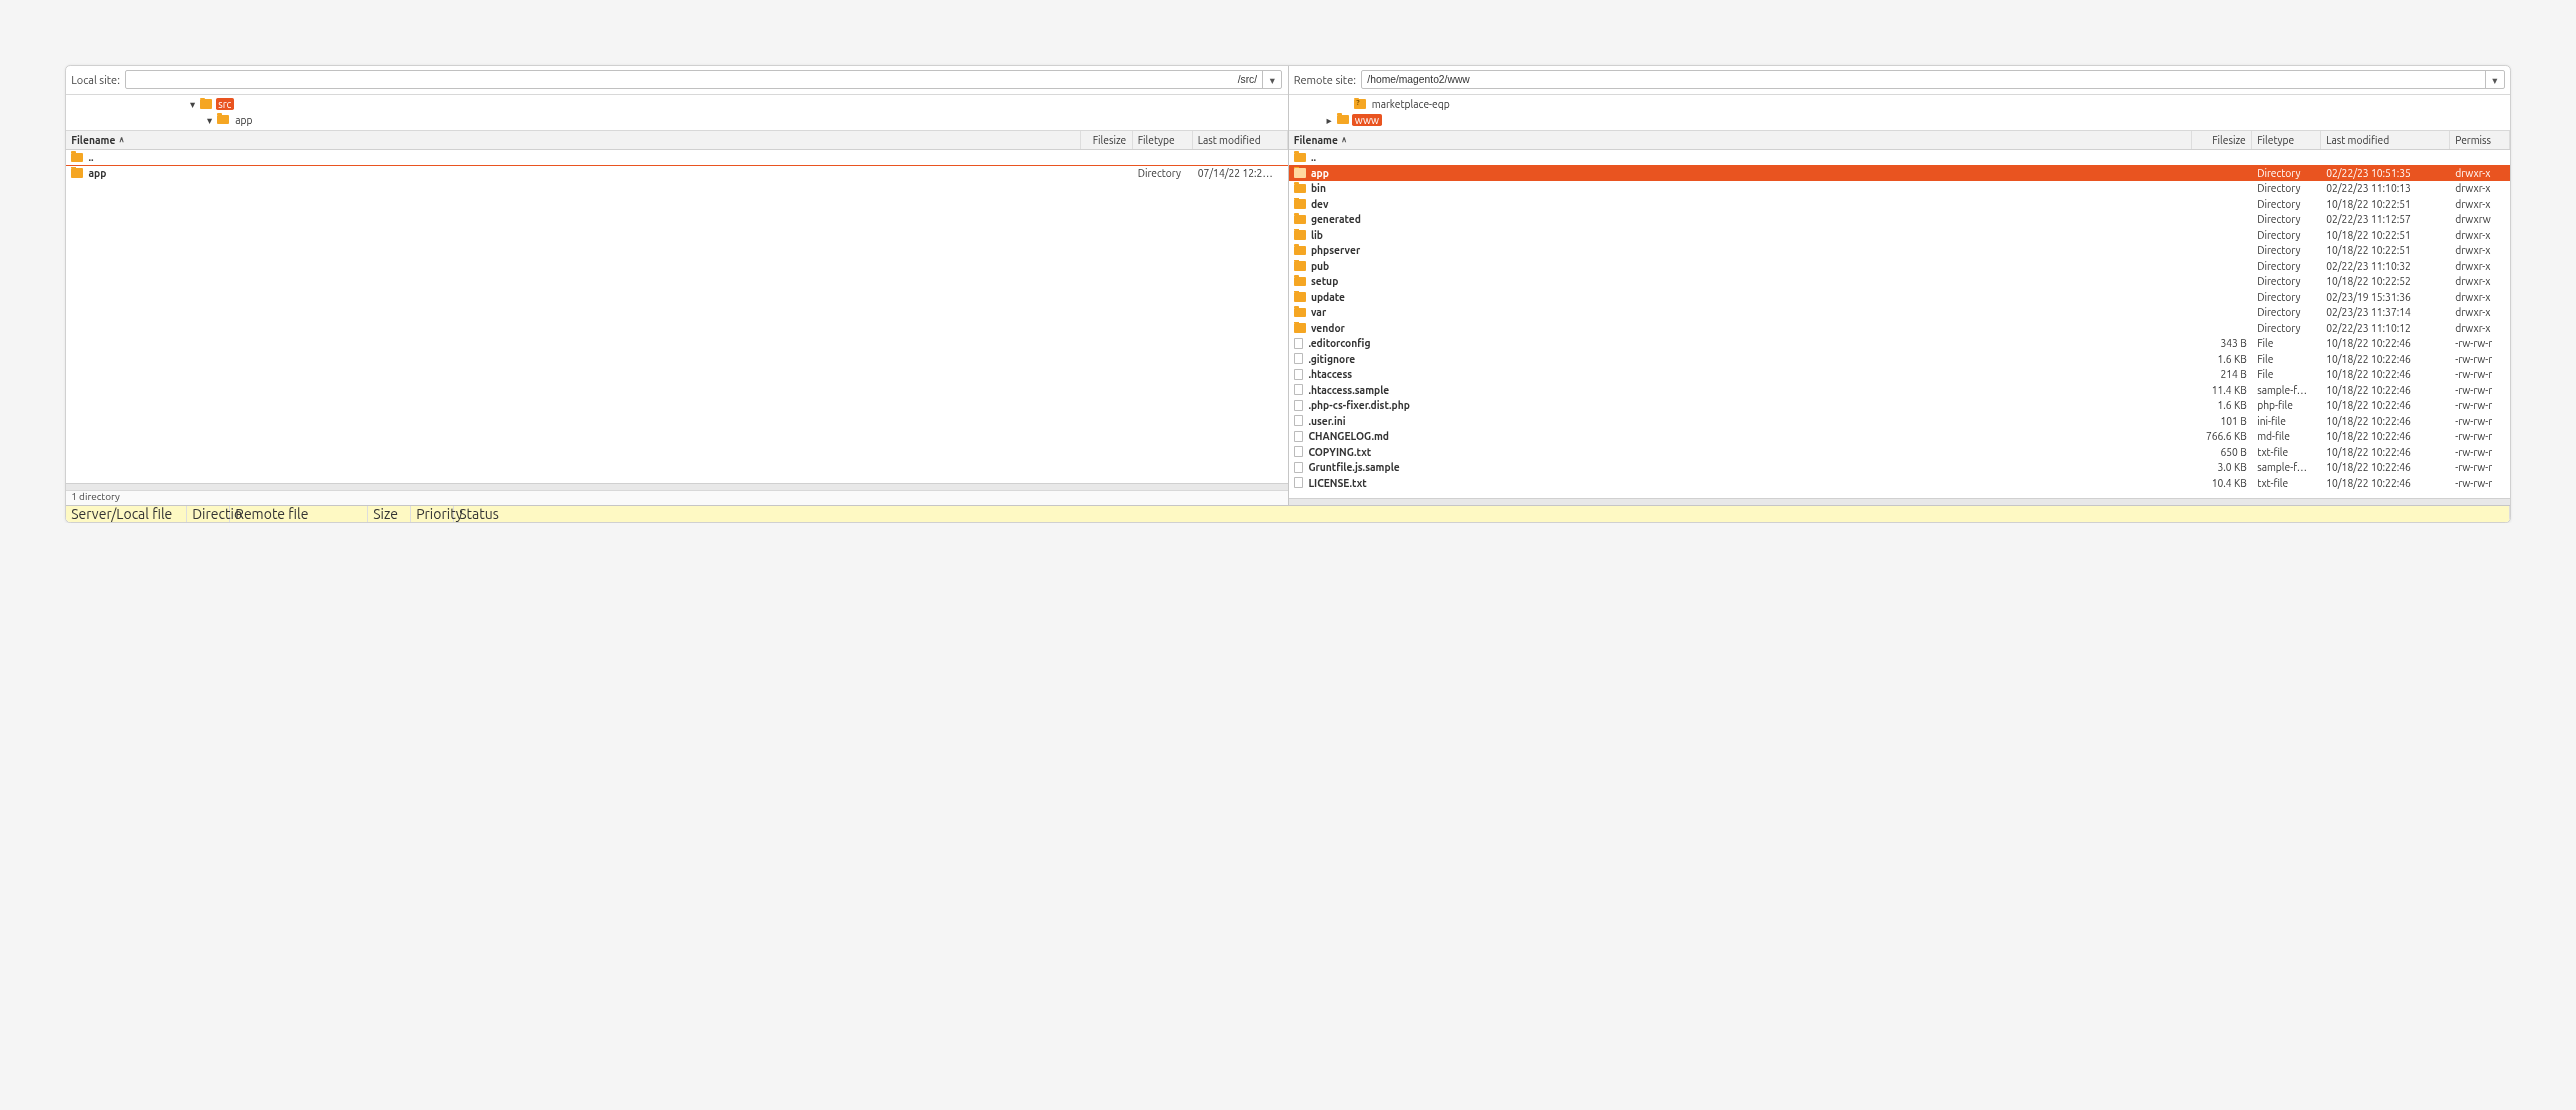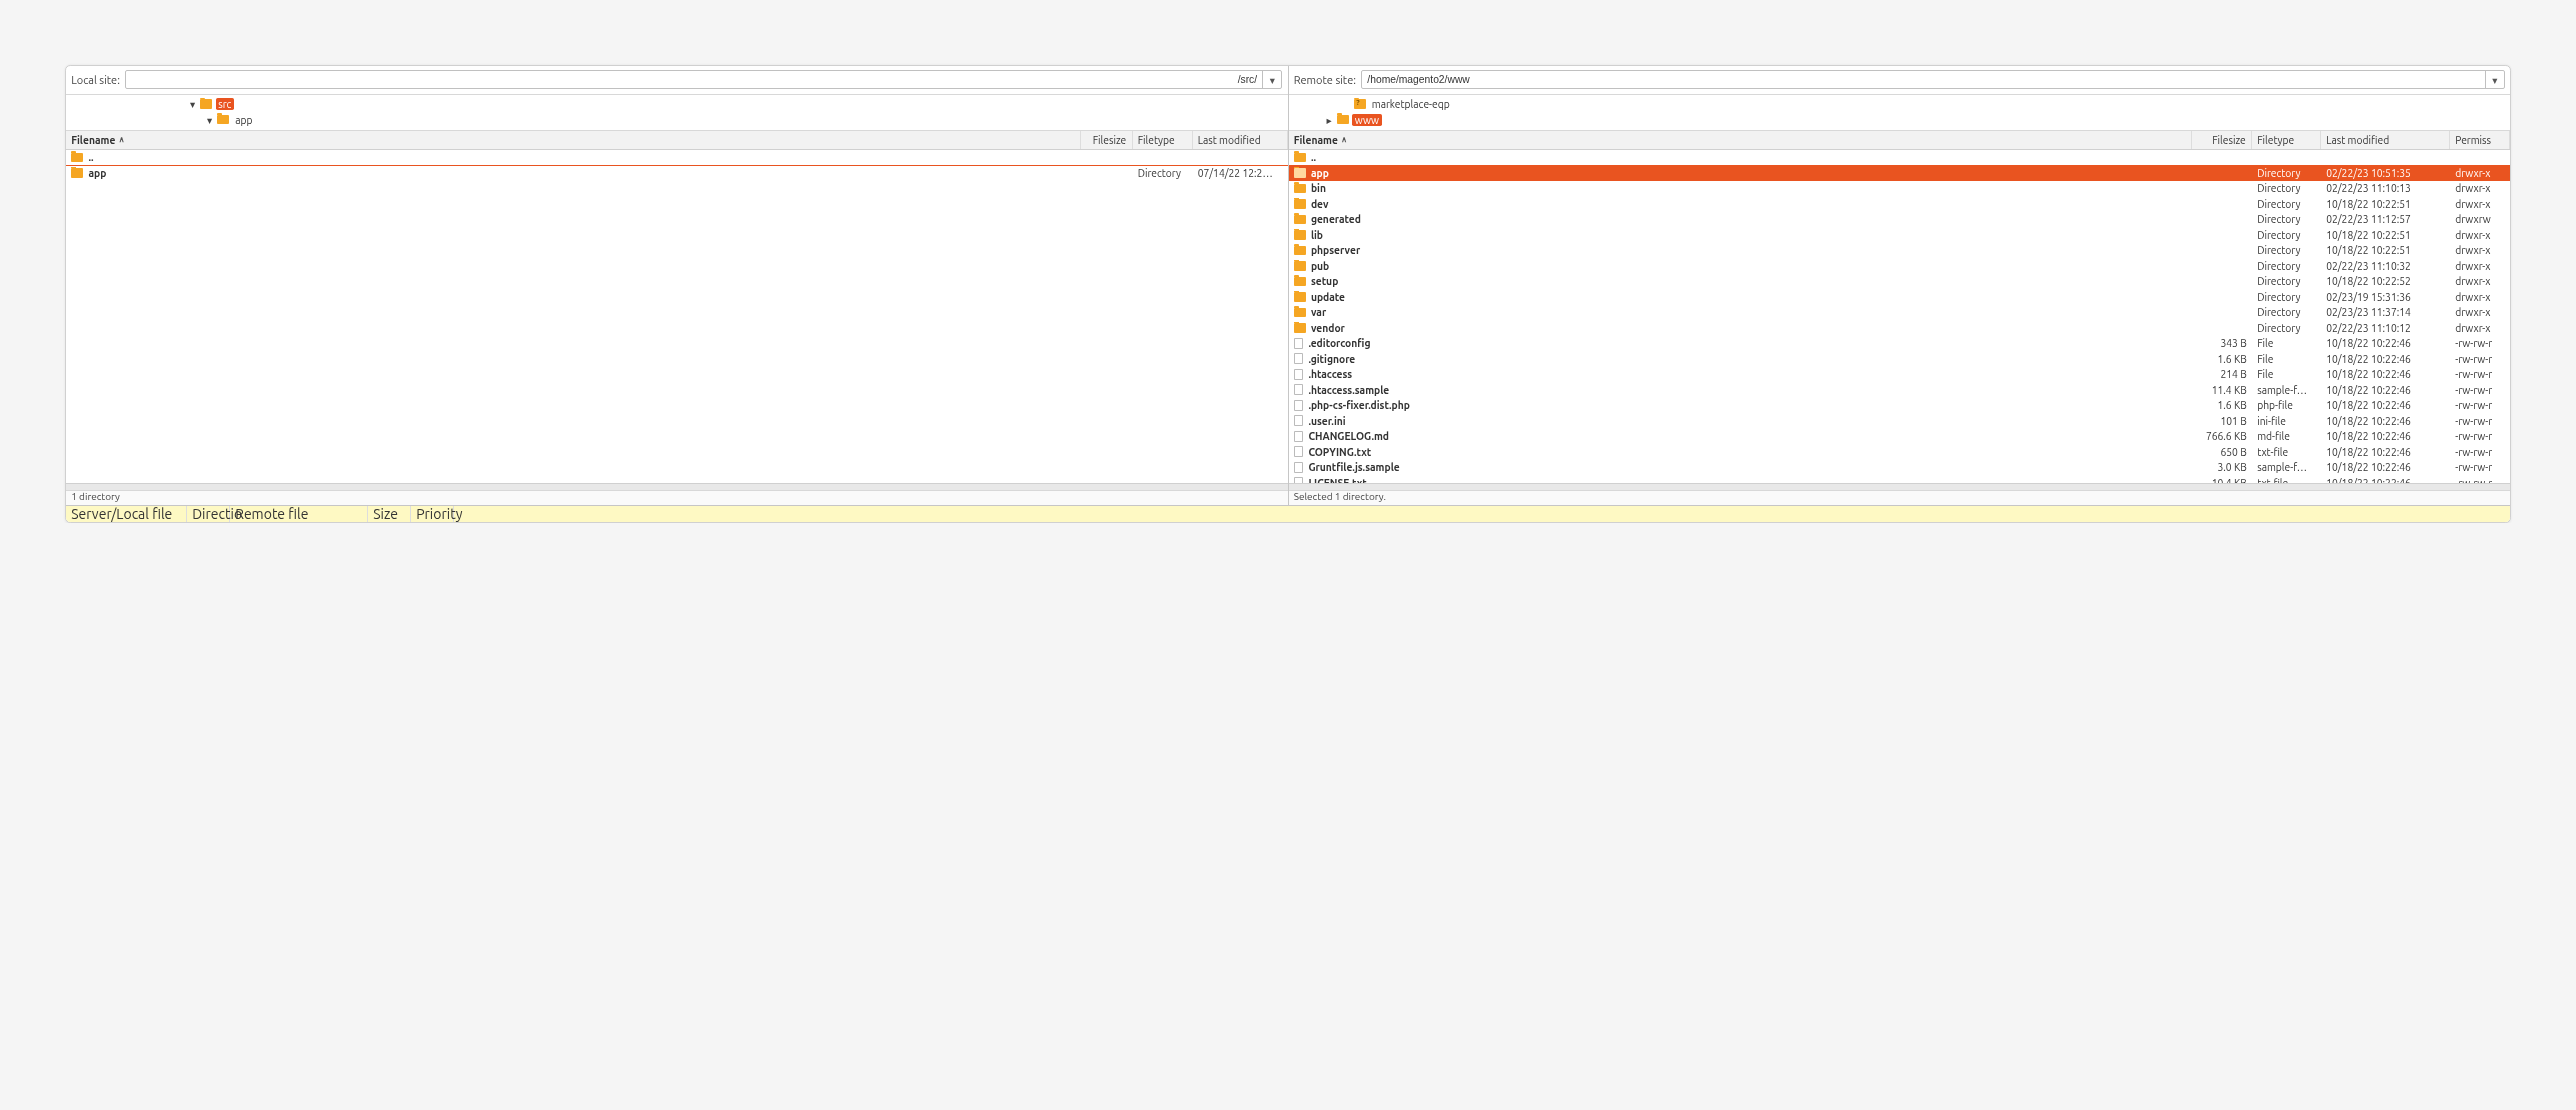--- a/index.html
+++ b/index.html
@@ -441,26 +441,26 @@
               <span class="file-icon"></span>
               <span>LICENSE.txt</span>
             </div>
             <div class="col size">10.4 KB</div>
             <div class="col type">txt-file</div>
             <div class="col mod">10/18/22 10:22:46</div>
             <div class="col perm">-rw-rw-r</div>
           </div>
         </div>
       <div class="hscroll"></div>
-      <div class="status-line">Selected 1 directory.</div>
     </div>
 
   </div>
 
   <div class="queue-header">
     <div class="qcol file">Server/Local file</div>
     <div class="qcol dir">Directio</div>
     <div class="qcol rfile">Remote file</div>
     <div class="qcol sz">Size</div>
     <div class="qcol prio">Priority</div>
+    <div class="qcol stat">Status</div>
   </div>
 </div>
 
 
 </body></html>

